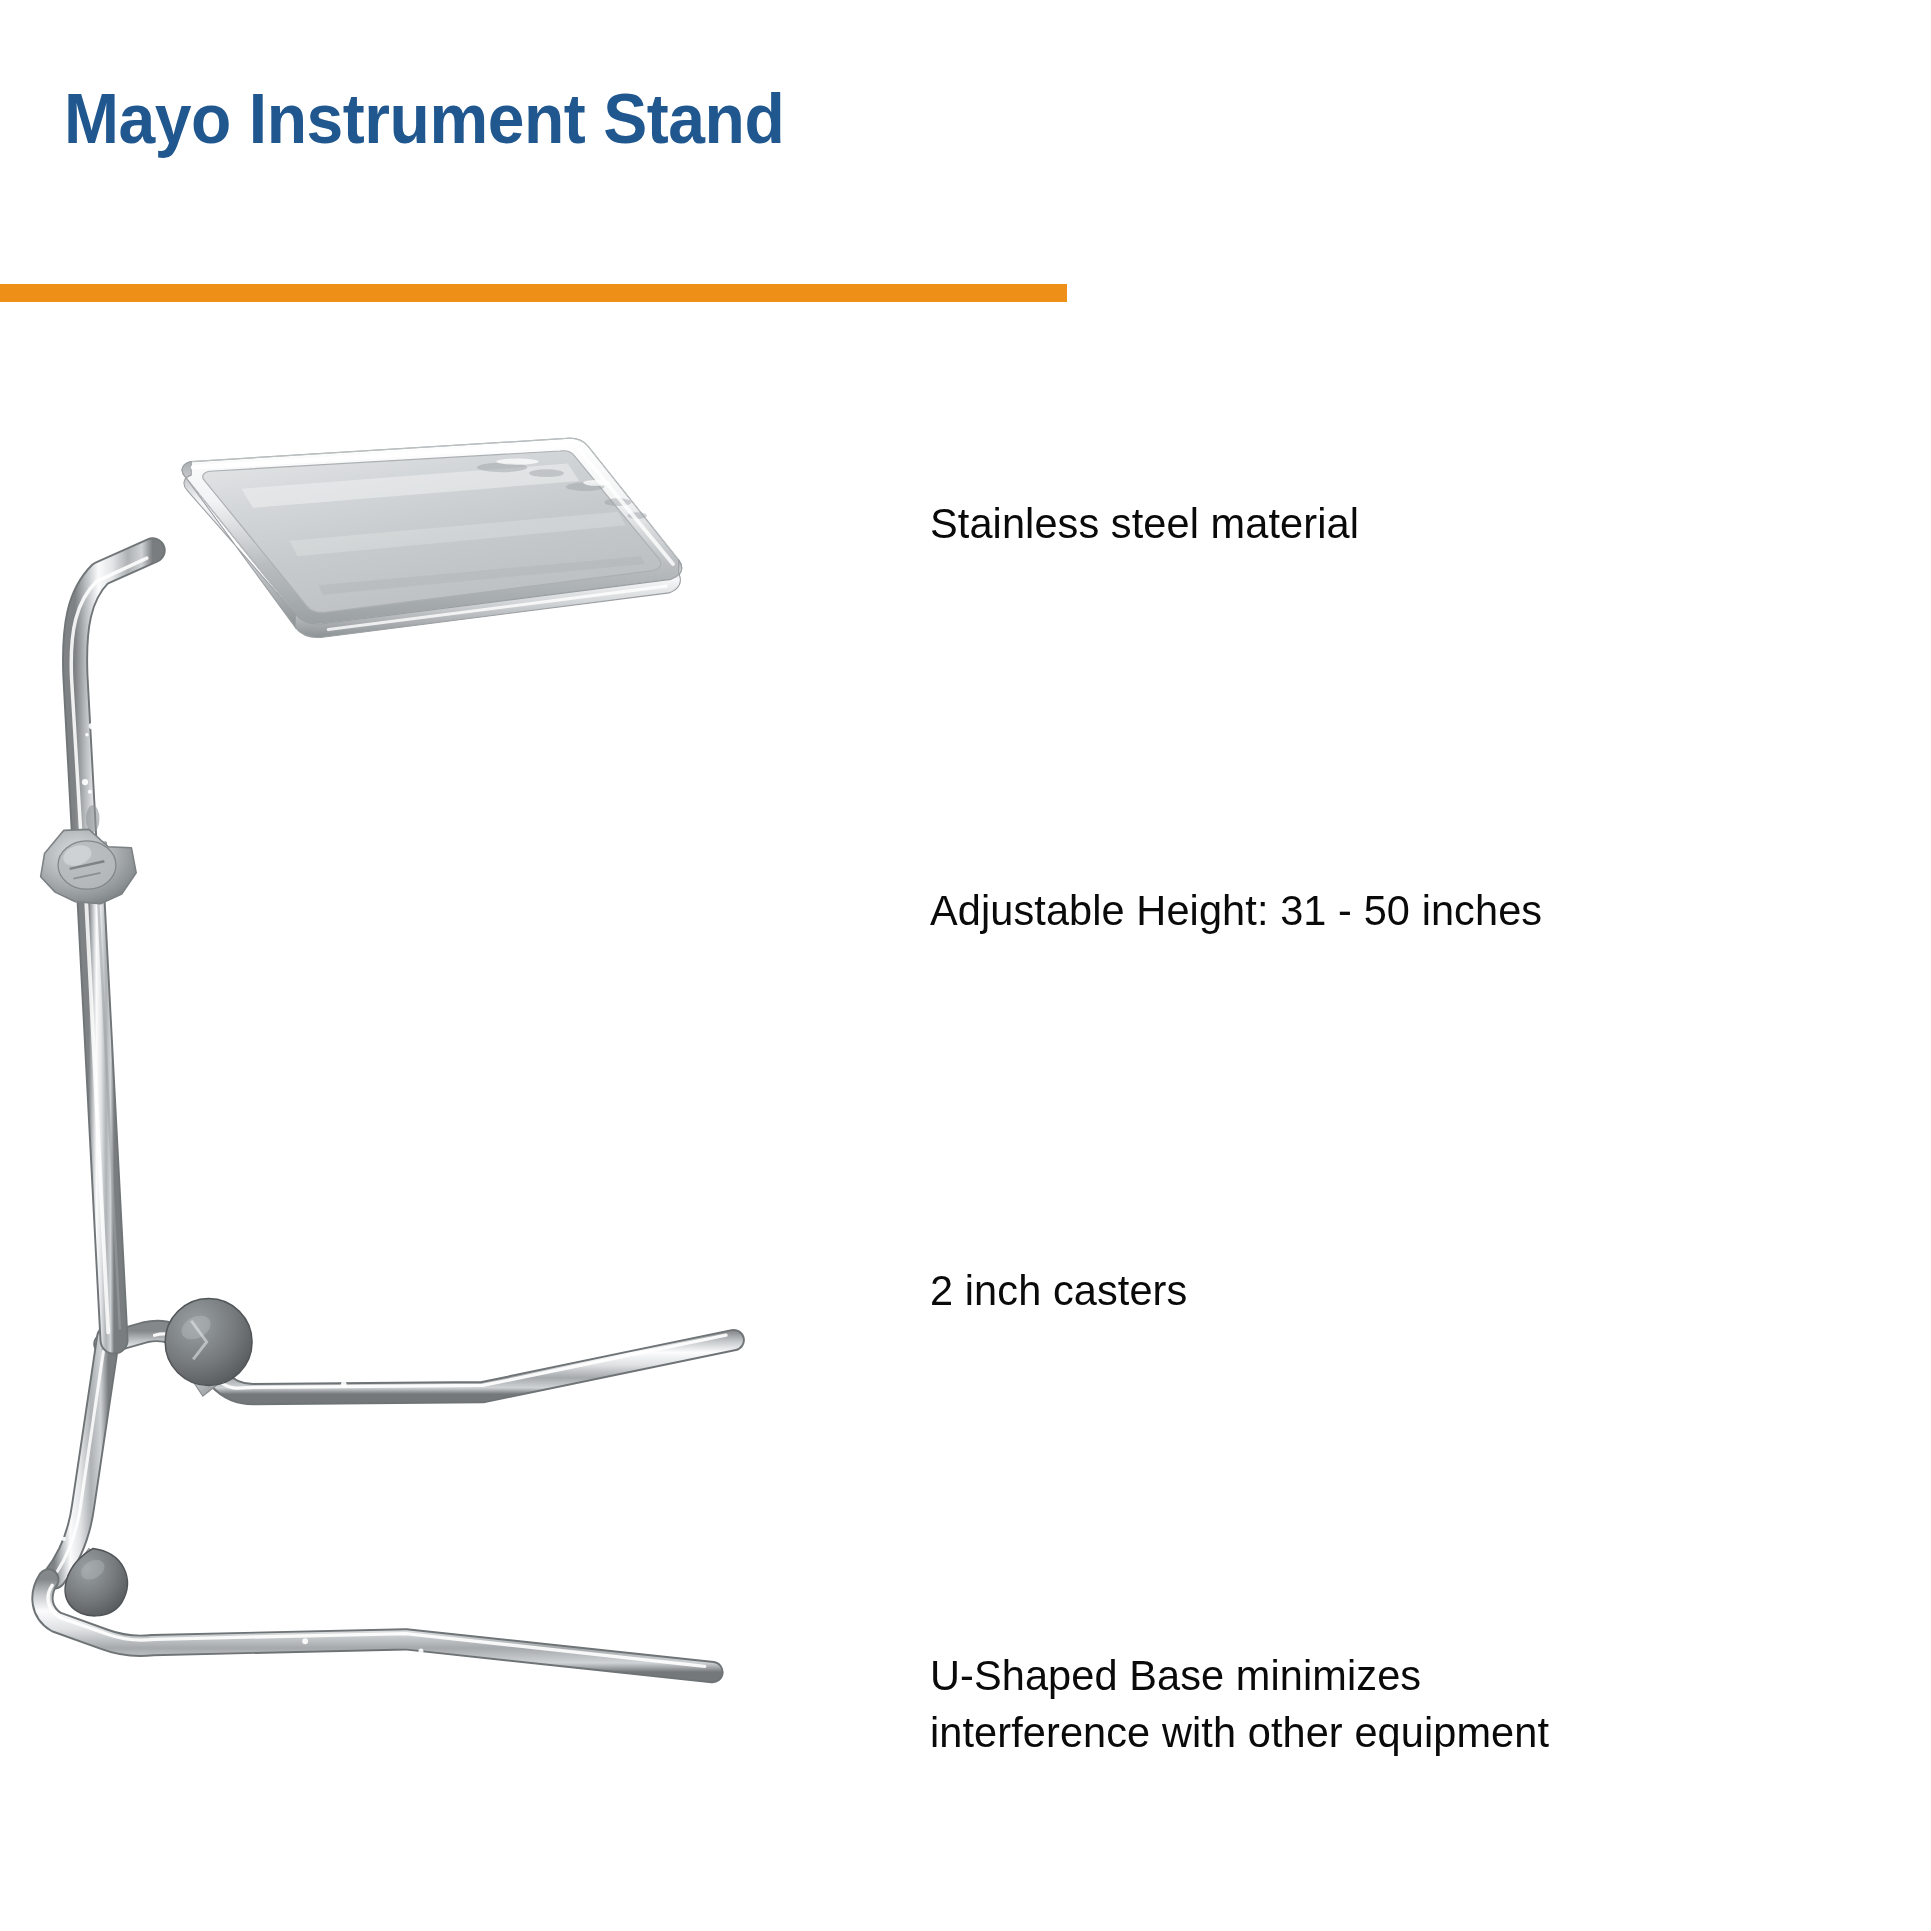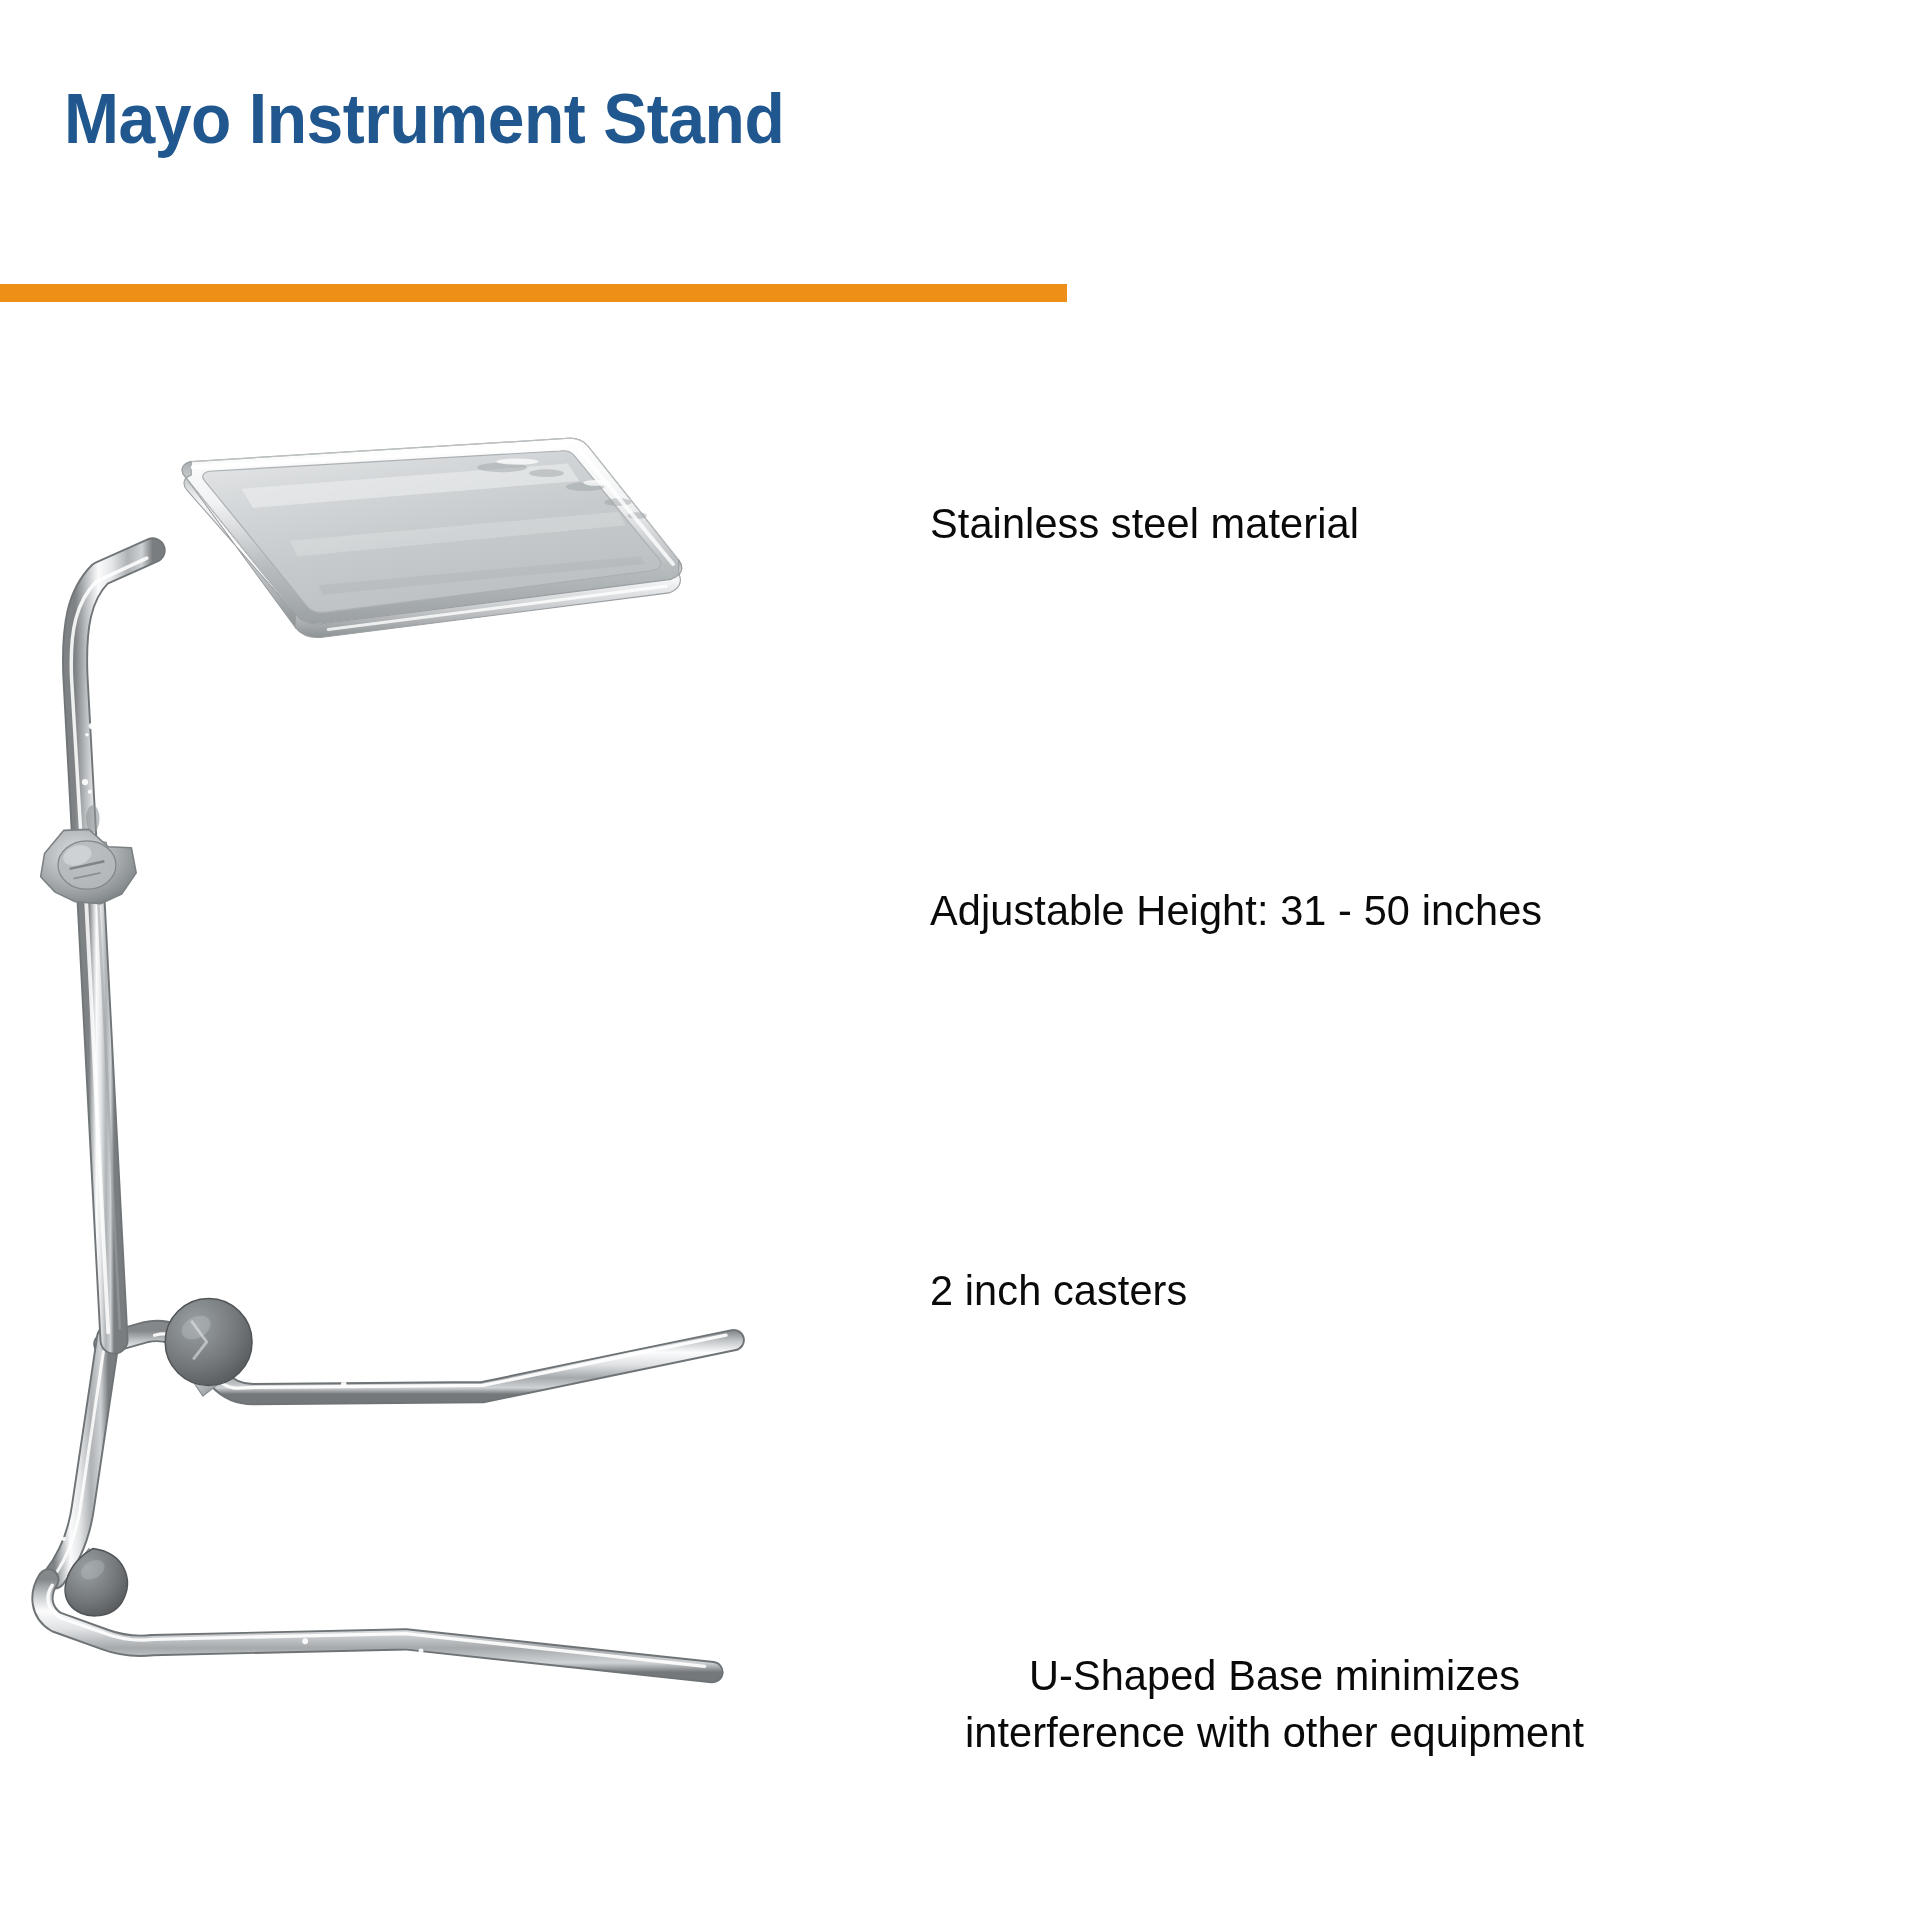--- a/index.html
+++ b/index.html
@@ -41,21 +41,20 @@
     background: #ee8f17;
   }
 
   
   #feature-list {
     position: absolute;
     left: 930px;
     top: 0;
     width: 975px;
     height: 1931px;
-    text-align: center;
   }
   .feature {
     position: absolute;
     left: 0;
     font-family: "Liberation Sans Narrow", "Liberation Sans", sans-serif;
     font-size: 43px;
     font-weight: 400;
     color: #0a0a0a;
     line-height: 1.32;
     letter-spacing: 0.1px;

